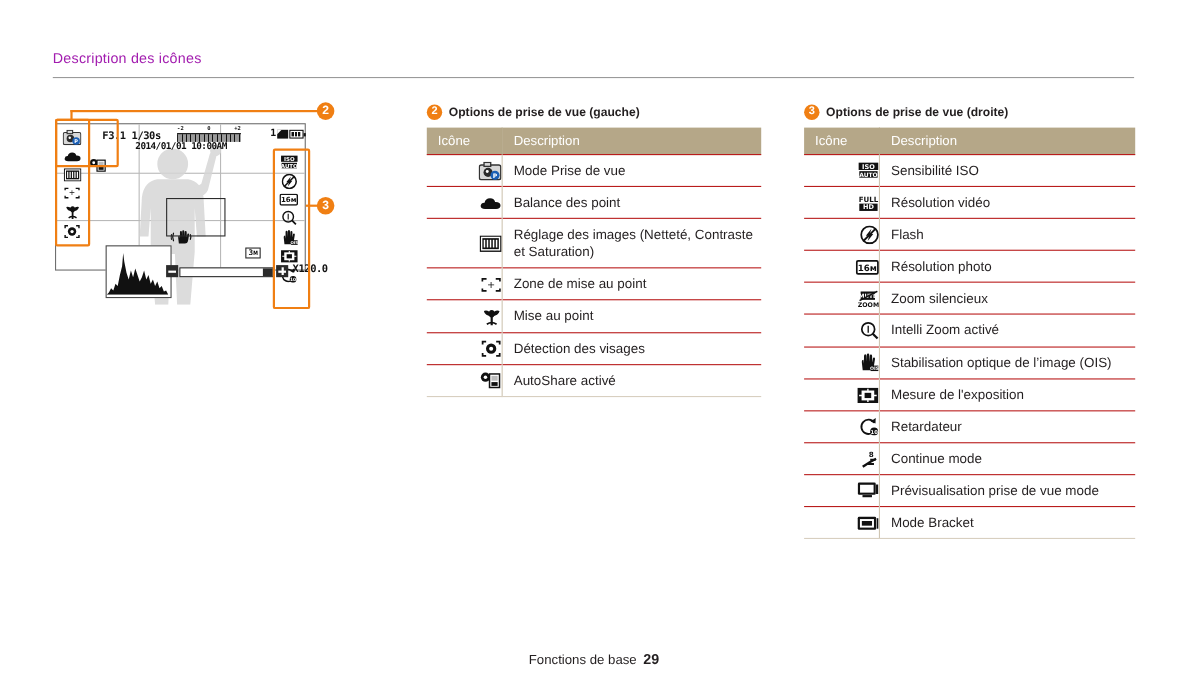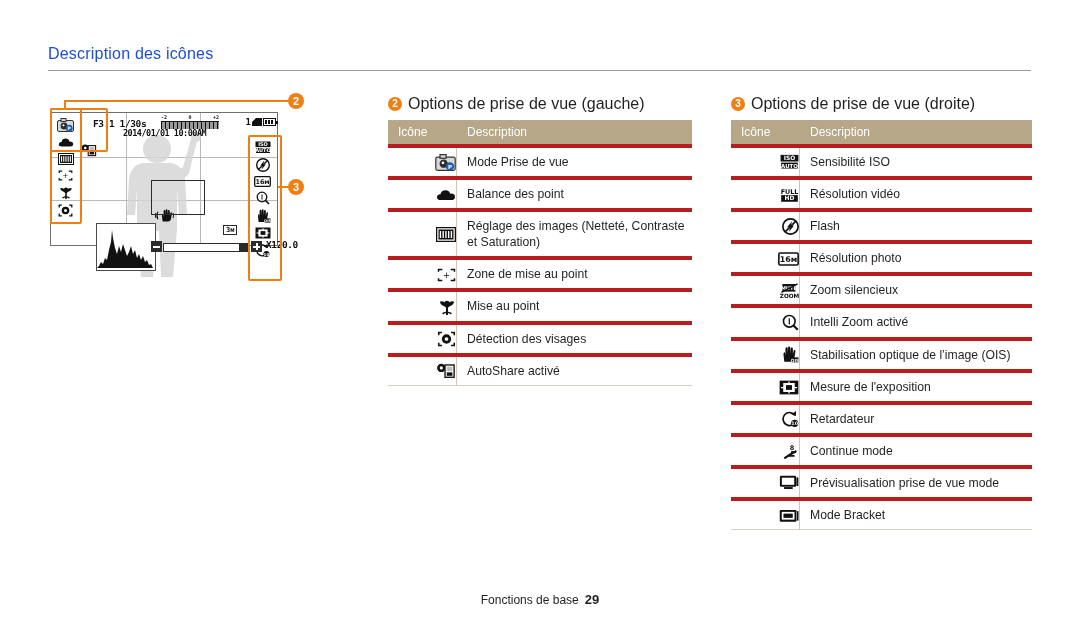--- a/index.html
+++ b/index.html
@@ -9,21 +9,21 @@
     font-family:"Liberation Sans", sans-serif;
     color:#231f20;
     position:relative;
     overflow:hidden;
     -webkit-font-smoothing:antialiased;
   }
 
   
   #page-title{
     position:absolute;left:48px;top:45px;
-    font-size:16px;color:#1d4ed8;letter-spacing:.2px;
+    font-size:13px;color:#a21caf;letter-spacing:.2px;
     font-family:"Liberation Sans", sans-serif;
   }
   #title-rule{
     position:absolute;left:48px;top:70px;width:983px;height:1px;
     background:#9a9a9a;
   }
 
   
   #lcd-wrap{position:absolute;left:48px;top:90px;width:300px;height:210px;}
   #lcd{
@@ -124,30 +124,30 @@
   }
   #ois-center{position:absolute;left:104px;top:96px;}
 
   
   .section{position:absolute;}
   #sec-left{left:388px;top:95px;width:304px;}
   #sec-right{left:731px;top:95px;width:301px;}
 
   .sec-head{display:flex;align-items:center;gap:6px;margin-bottom:7px;}
   .sec-head .badge{position:static;width:14px;height:14px;font-size:10px;flex:none;}
-  .sec-head .sec-title{font-size:16px;font-weight:normal;color:#231f20;}
+  .sec-head .sec-title{font-size:11px;font-weight:bold;color:#231f20;}
 
   table.icon-table{border-collapse:collapse;width:100%;table-layout:fixed;}
   table.icon-table th{
     background:#b5a788;color:#ffffff;font-size:12px;font-weight:normal;
     text-align:left;padding:5px 0 5px 10px;border:0;
   }
   table.icon-table th.c-icon{width:58px;padding-left:10px;}
   table.icon-table td{
-    border-top:4px solid #b91c1c;
+    border-top:1px solid #b91c1c;
     font-size:12.2px;color:#231f20;padding:6px 6px 6px 10px;vertical-align:middle;
     line-height:1.32;
   }
   table.icon-table tr:last-child td{border-bottom:1px solid #d8cfc0;}
   table.icon-table td.c-icon{
     width:58px;text-align:right;padding:5px 0;border-right:1px solid #cfc5b2;
   }
   table.icon-table th.c-icon{border-right:1px solid #b5a788;}
 
   

